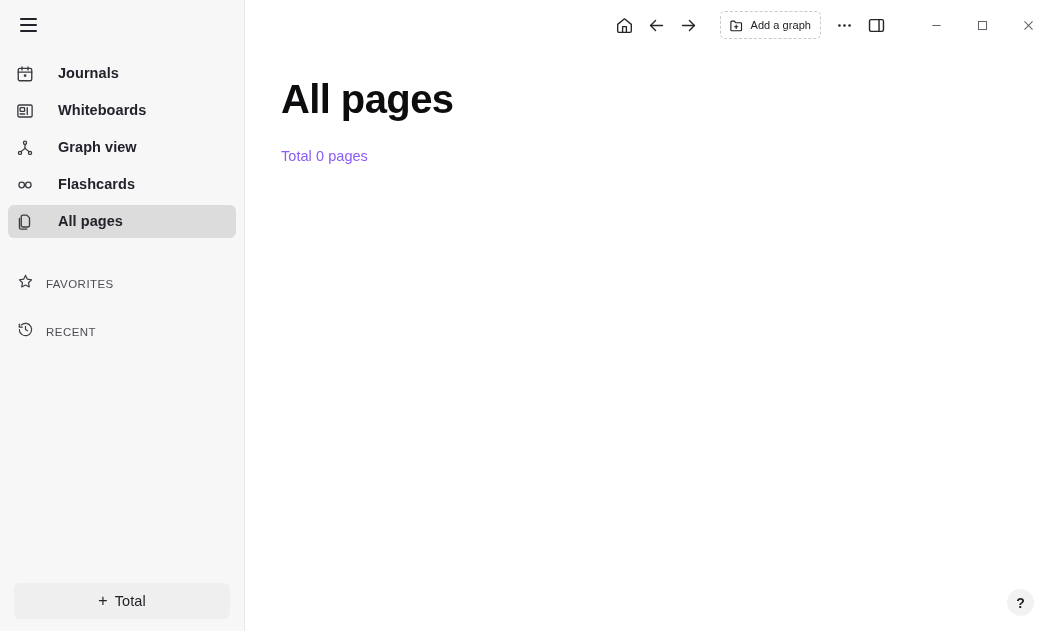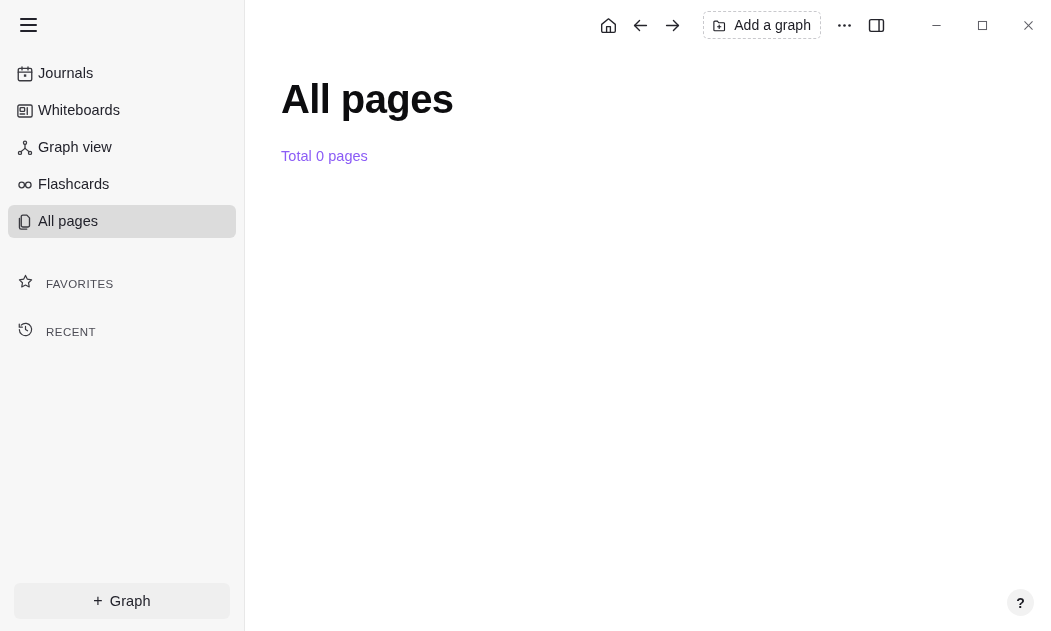--- a/index.html
+++ b/index.html
@@ -67,29 +67,30 @@
 
   .nav-list {
     padding: 7px 8px 0 8px;
     display: flex;
     flex-direction: column;
   }
 
   .nav-item {
     display: flex;
     align-items: center;
-    gap: 4px;
+    gap: 24px;
     height: 33px;
     padding: 0 8px;
     border-radius: 6px;
     cursor: pointer;
     margin-bottom: 4px;
     color: #22222b;
     text-decoration: none;
     user-select: none;
+    font-weight: bold;
   }
   .nav-item.active { background: #dcdcdc; }
   .nav-item .label {
     font-size: 14.5px;
     line-height: 1;
     letter-spacing: 0.05px;
     white-space: nowrap;
   }
 
   .nav-icon {
@@ -201,21 +202,21 @@
     align-items: center;
     gap: 7px;
     height: 28px;
     padding: 0 9px 0 8px;
     margin: 0 6px 0 14px;
     border: 1px dashed #c9c9cd;
     border-radius: 5px;
     background: none;
     cursor: pointer;
     font-family: "Liberation Sans", sans-serif;
-    font-size: 14px;
+    font-size: 11px;
     color: #1c1c23;
     letter-spacing: 0.05px;
     white-space: nowrap;
   }
   .add-graph-btn svg { display: block; flex: 0 0 auto; }
 
   .win-controls {
     display: flex;
     align-items: center;
     margin-left: 22px;
@@ -377,21 +378,21 @@
         <span class="label">RECENT</span>
       </div>
 
     </nav>
 
     <div class="sidebar-spacer"></div>
 
     <div class="sidebar-bottom">
       <button class="create-btn">
         <span class="plus">+</span>
-        <span>Graph</span>
+        <span>Total</span>
       </button>
     </div>
 
   </aside>
 
   <section class="main">
 
     <div class="titlebar">
 
       <div class="tb-group">

